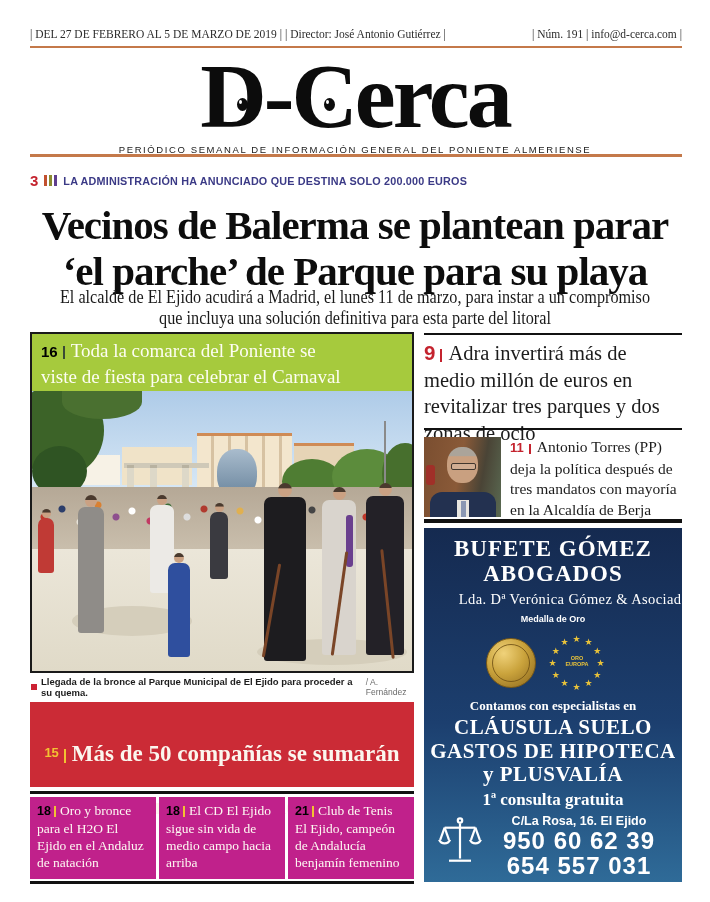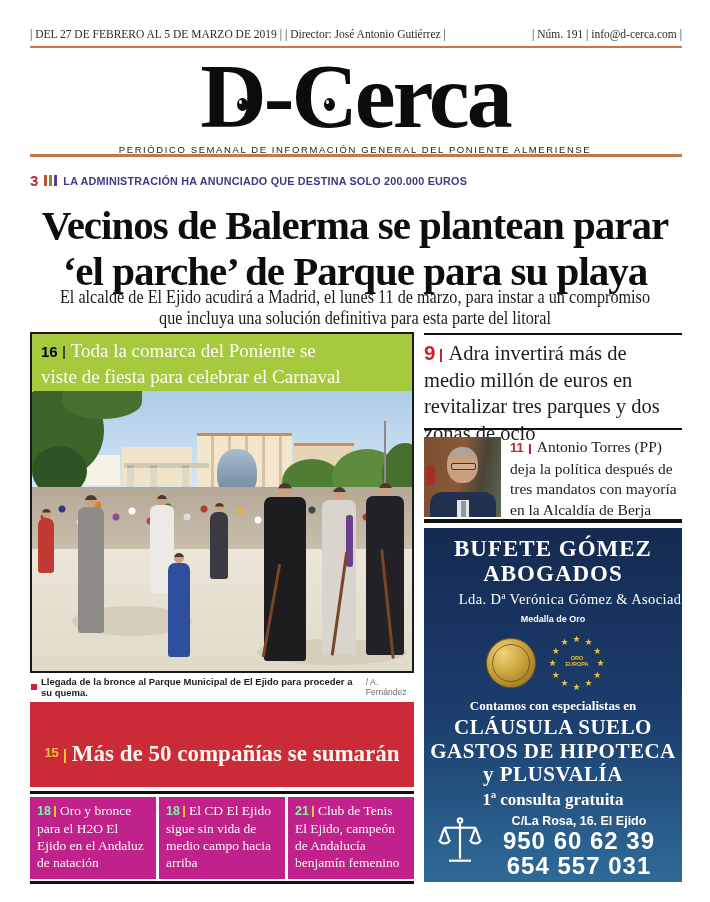--- a/index.html
+++ b/index.html
@@ -113,21 +113,21 @@
   .rb-num{color:#f2c232;font-weight:700;font-size:13px;font-family:"Liberation Sans",sans-serif;
           vertical-align:4px;}
   .rb-div{background:#f2c232;height:14px;}
 
   .rule-black{position:absolute;background:#111;}
 
   
   .briefs{position:absolute;top:797px;left:30px;width:384px;height:82px;display:flex;gap:3px;}
   .brief{flex:1;background:#c0218b;color:#fdf8f2;box-sizing:border-box;padding:5px 7px;
          font-size:13.5px;line-height:17px;}
-  .br-num{color:#86efac;font-weight:700;font-size:12.5px;font-family:"Liberation Sans",sans-serif;}
+  .br-num{color:#000000;font-weight:700;font-size:12.5px;font-family:"Liberation Sans",sans-serif;}
   .br-div{background:#f2c232;height:11px;margin:0 4px 0 3px;}
 
   
   .story9{position:absolute;top:340px;left:424px;width:258px;font-size:20.5px;line-height:26.5px;
           color:#1c1c1c;}
   .st-num{color:#c4232e;font-weight:700;font-family:"Liberation Sans",sans-serif;}
   .st-div{background:#c4232e;height:13px;}
   .story11{position:absolute;top:437px;left:424px;width:258px;display:flex;gap:9px;}
   .story11 .txt{width:172px;font-size:15.5px;line-height:20.5px;color:#1c1c1c;}
   .story11 .st-num{font-size:13px;}

